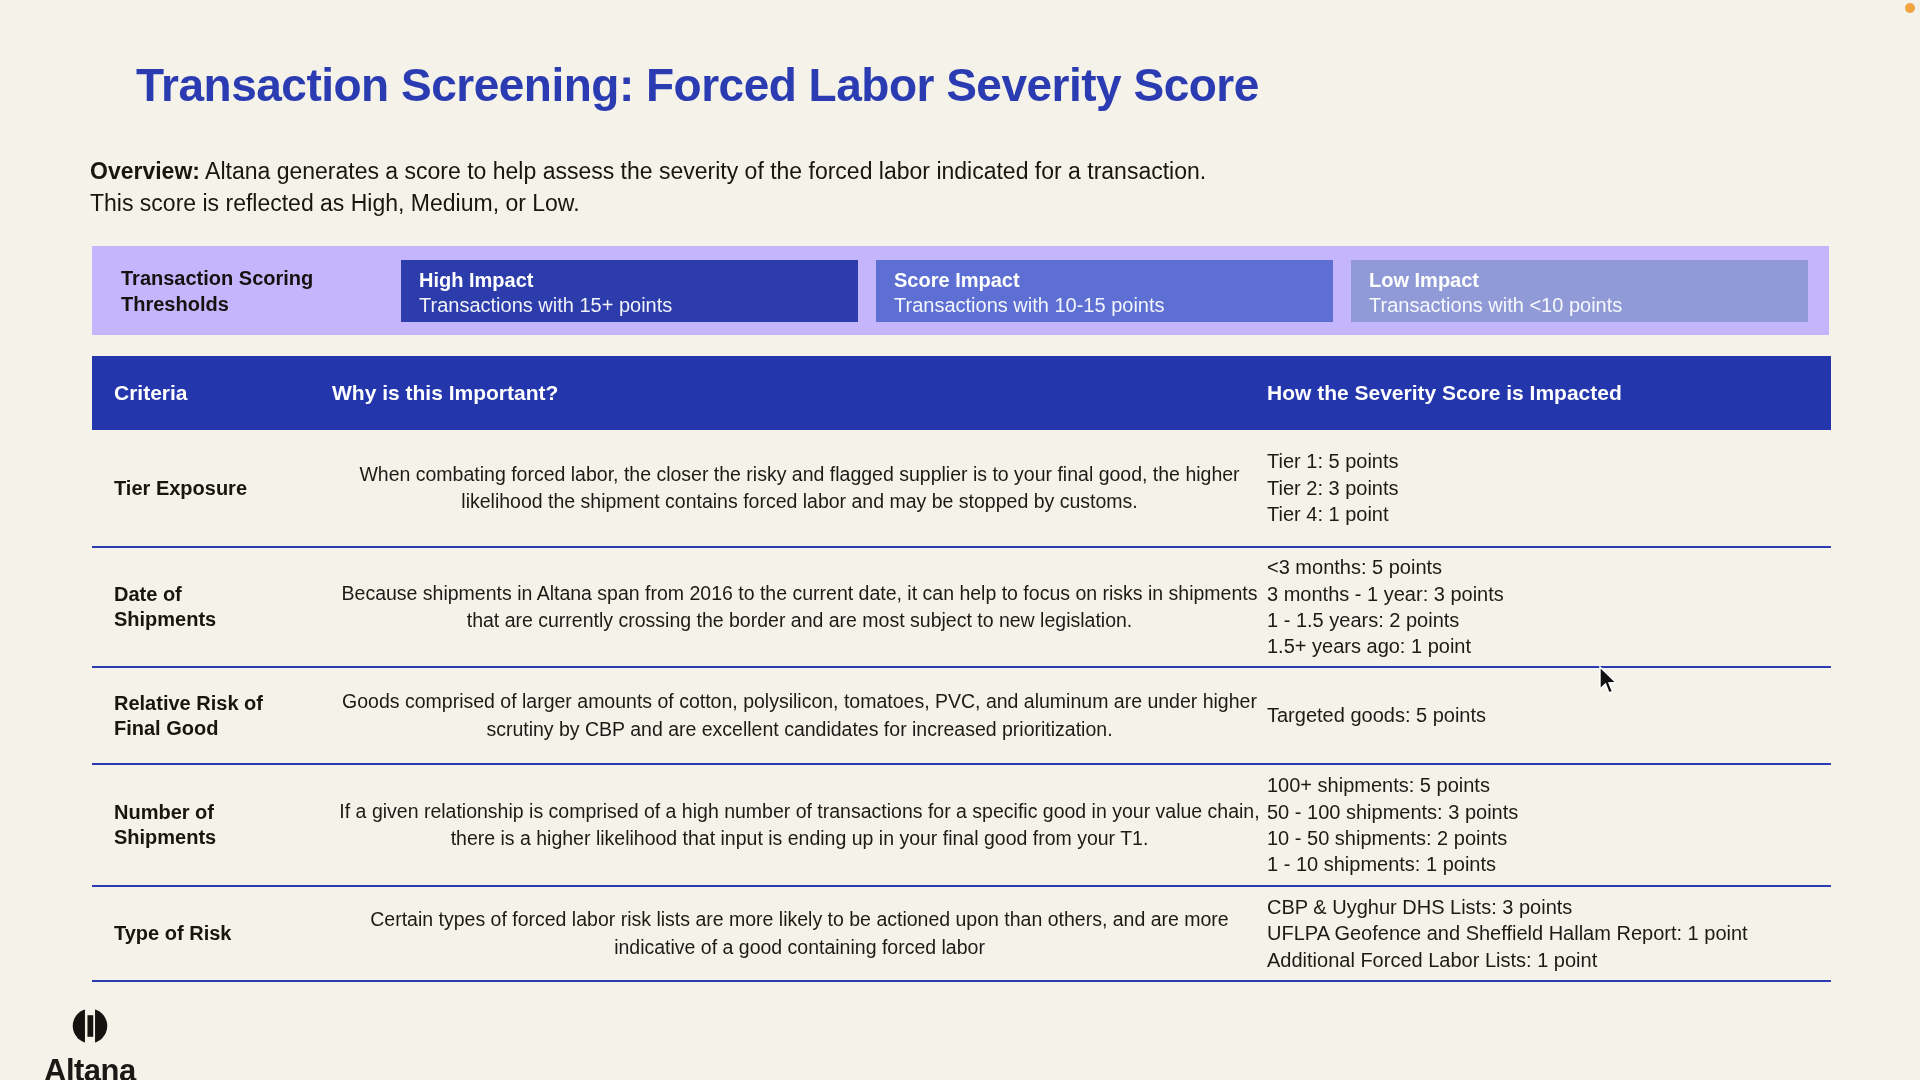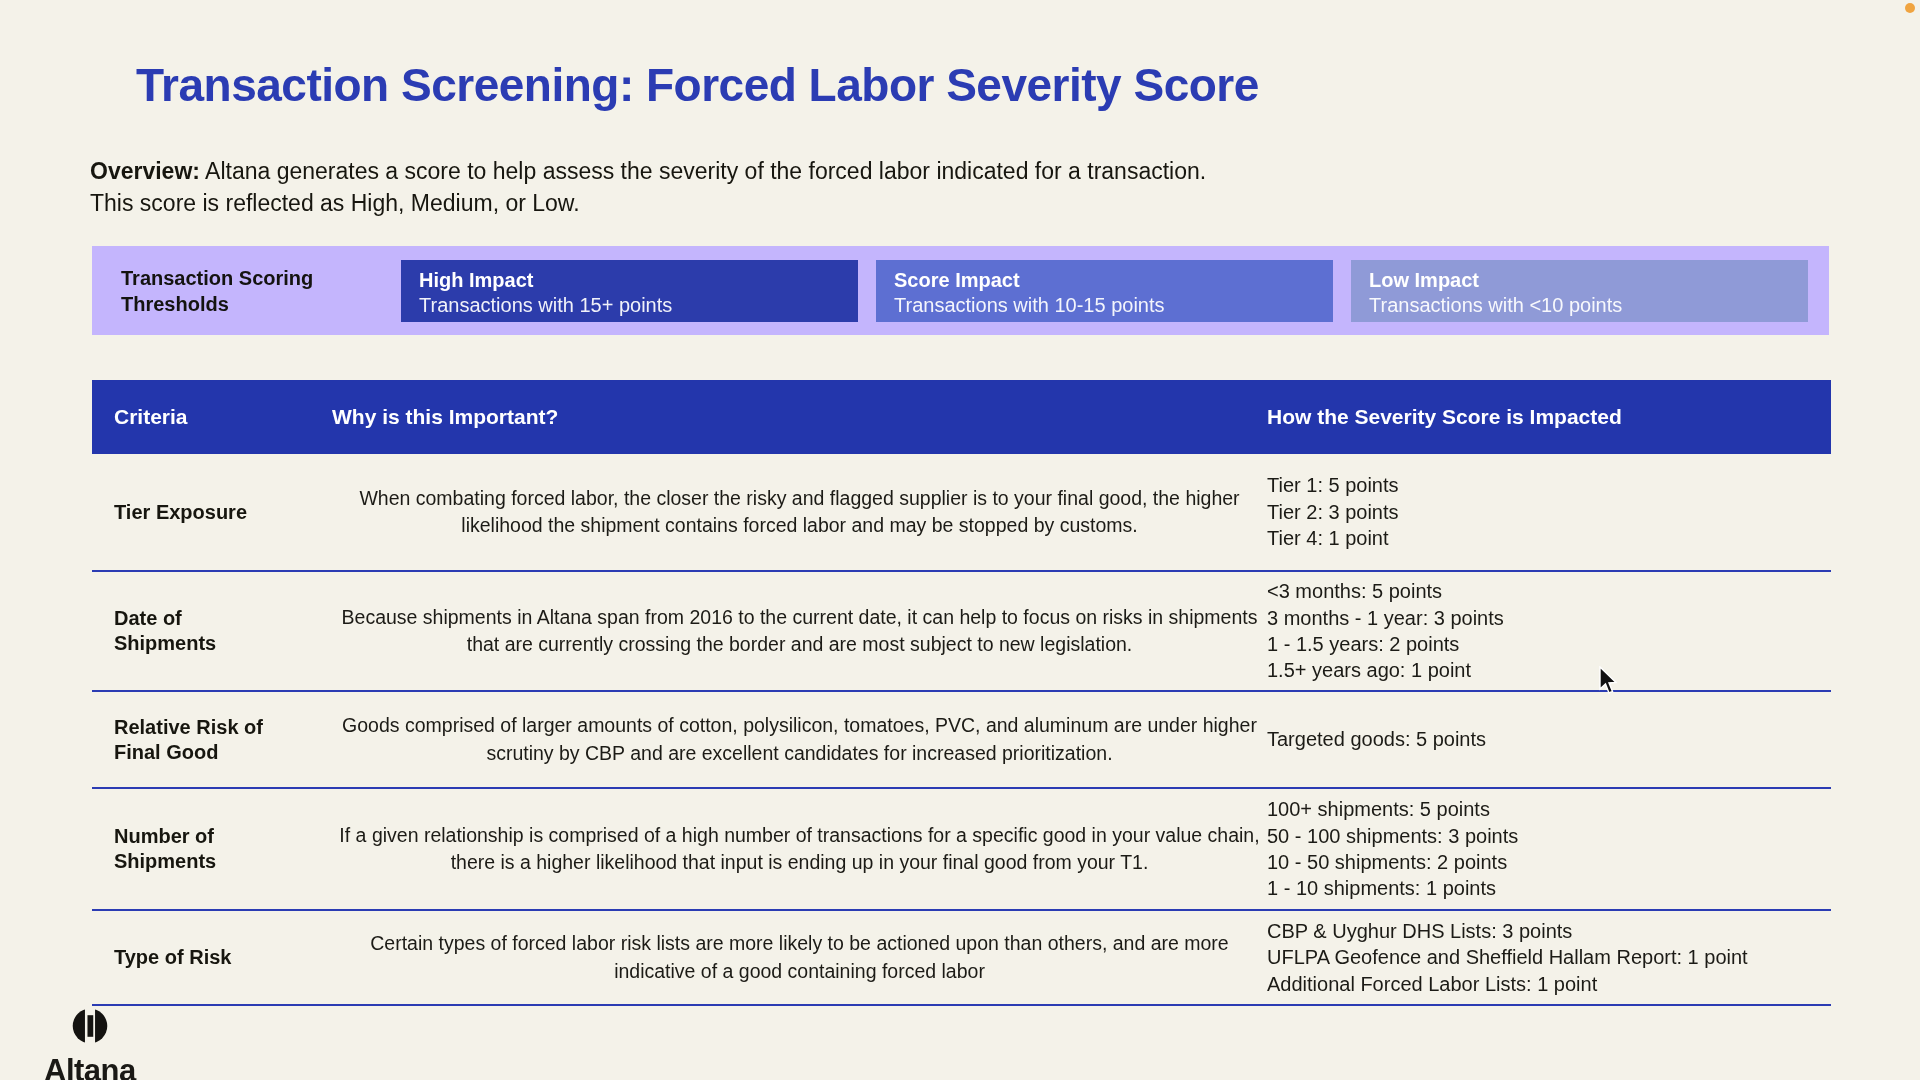--- a/index.html
+++ b/index.html
@@ -41,21 +41,21 @@
     font-size:20px; font-weight:bold; line-height:1.3; color:#141310;
   }
   .impact-box {
     width:457px; height:62px; margin-right:18px;
     padding:8px 12px 0 18px; color:#ffffff;
   }
   .impact-title { font-size:20px; font-weight:bold; line-height:1.25; }
   .impact-sub   { font-size:20px; line-height:1.25; color:rgba(255,255,255,0.93); }
 
   .score-table {
-    position:absolute; left:92px; top:356px; width:1739px;margin-top:24px;
+    position:absolute; left:92px; top:356px; width:1739px;
   }
   .t-header {
     display:flex; align-items:center; height:74px;
     background:#2336ac; color:#ffffff; font-weight:bold; font-size:21px;
   }
   .t-row {
     display:flex; align-items:center;
     border-bottom:2px solid #2b3cb3;
   }
   .col-criteria { width:240px; padding-left:22px; padding-right:55px; }

